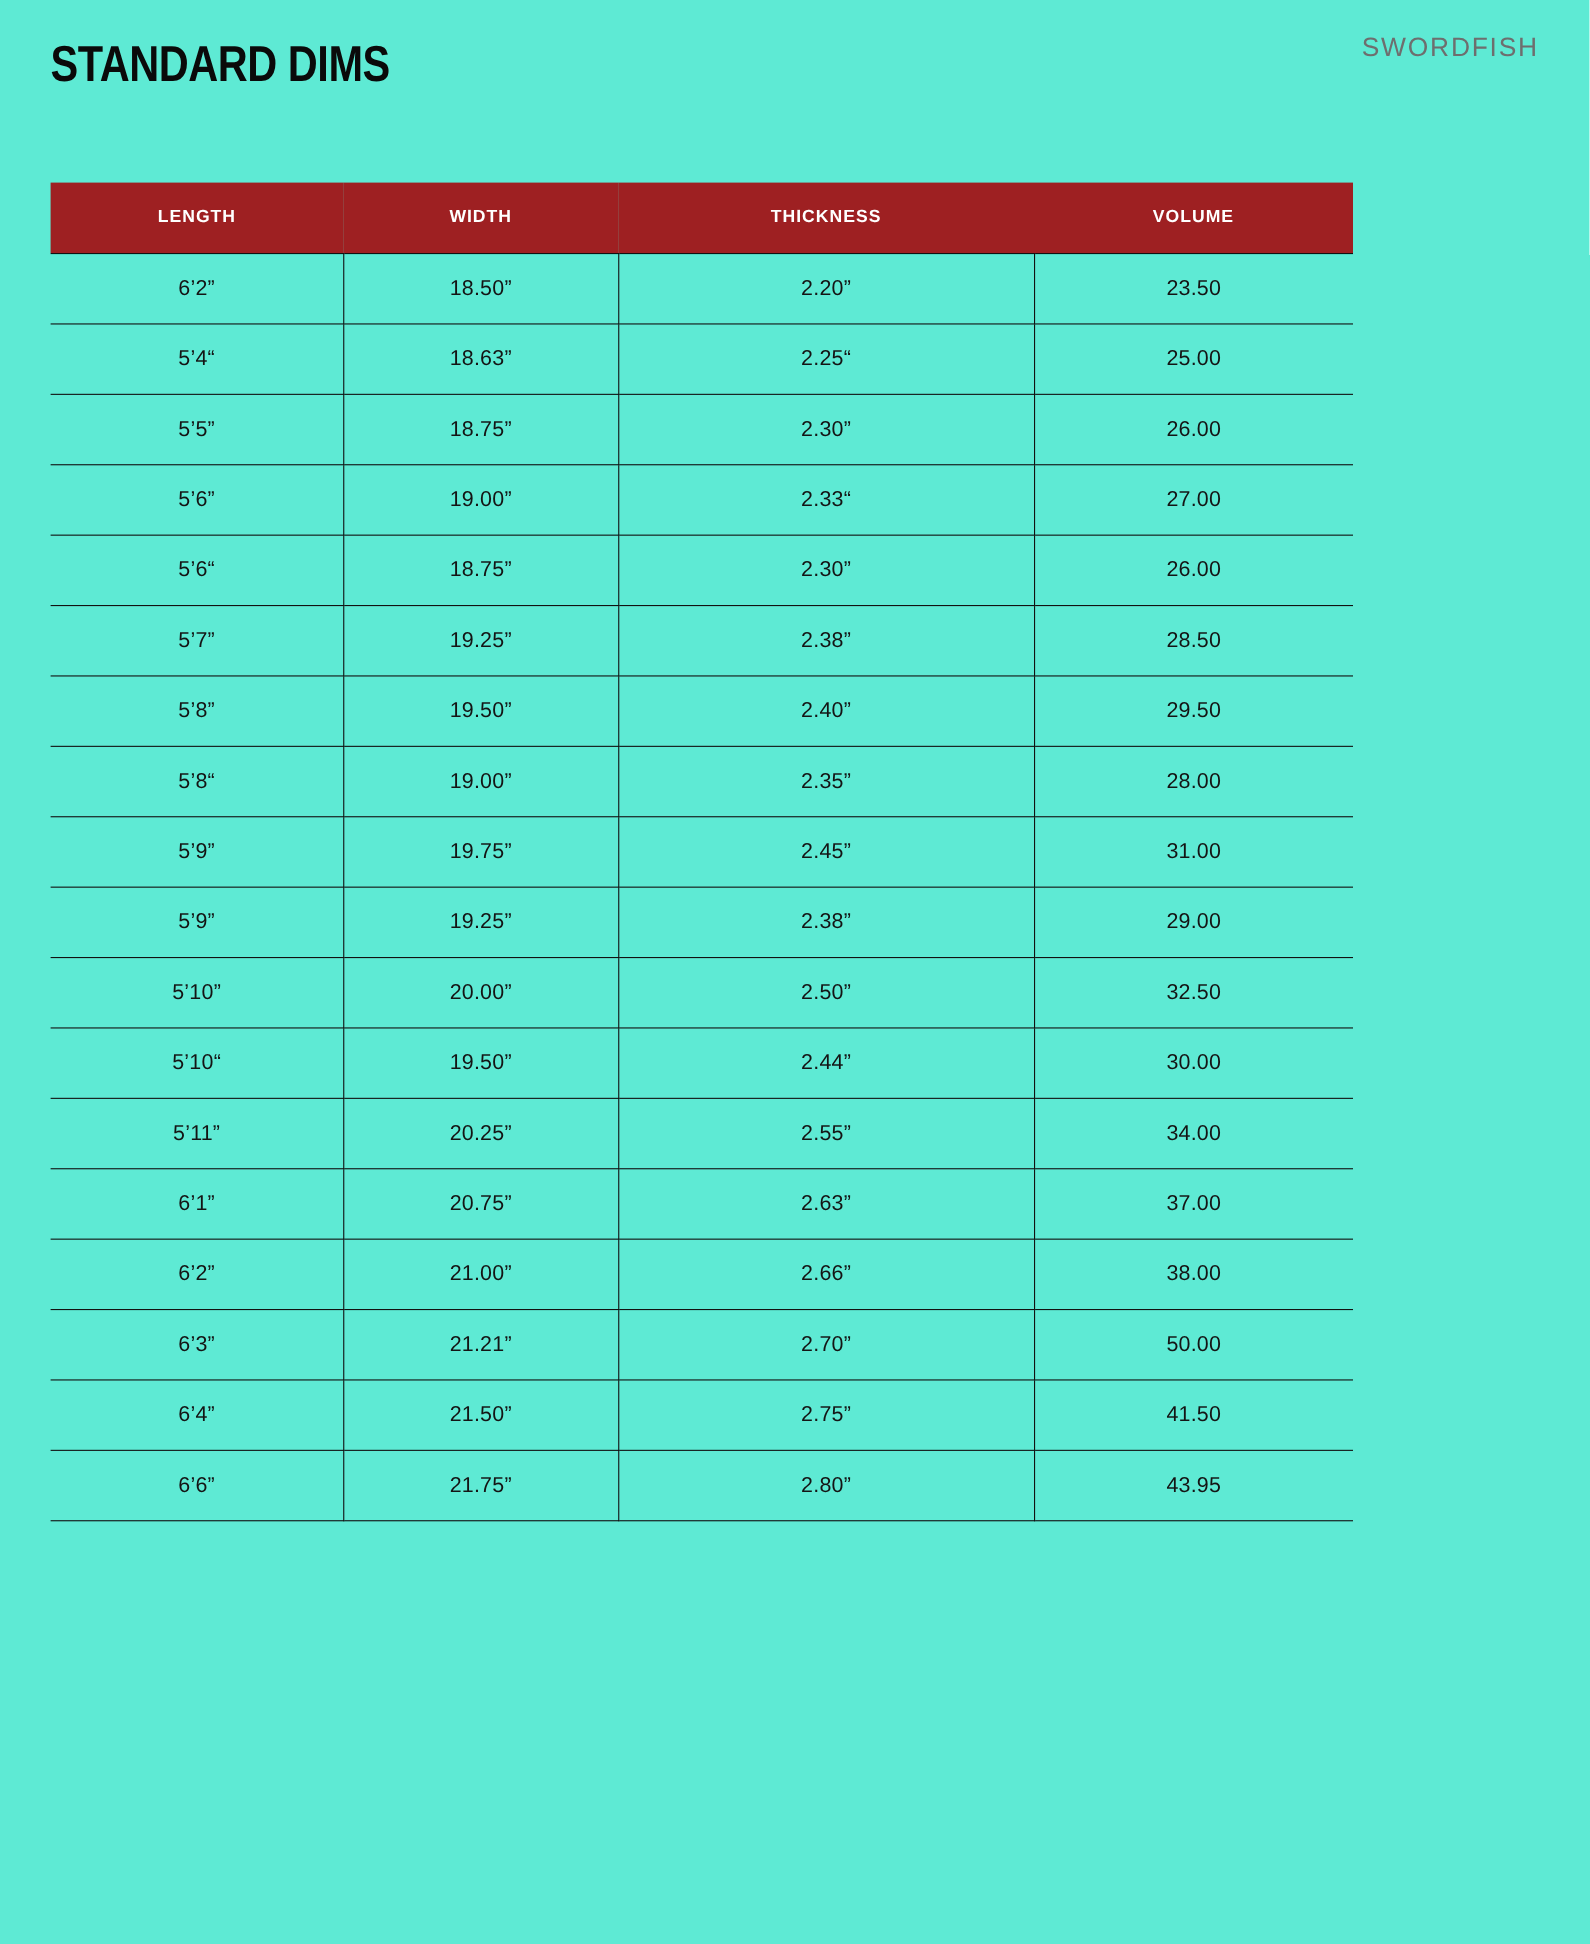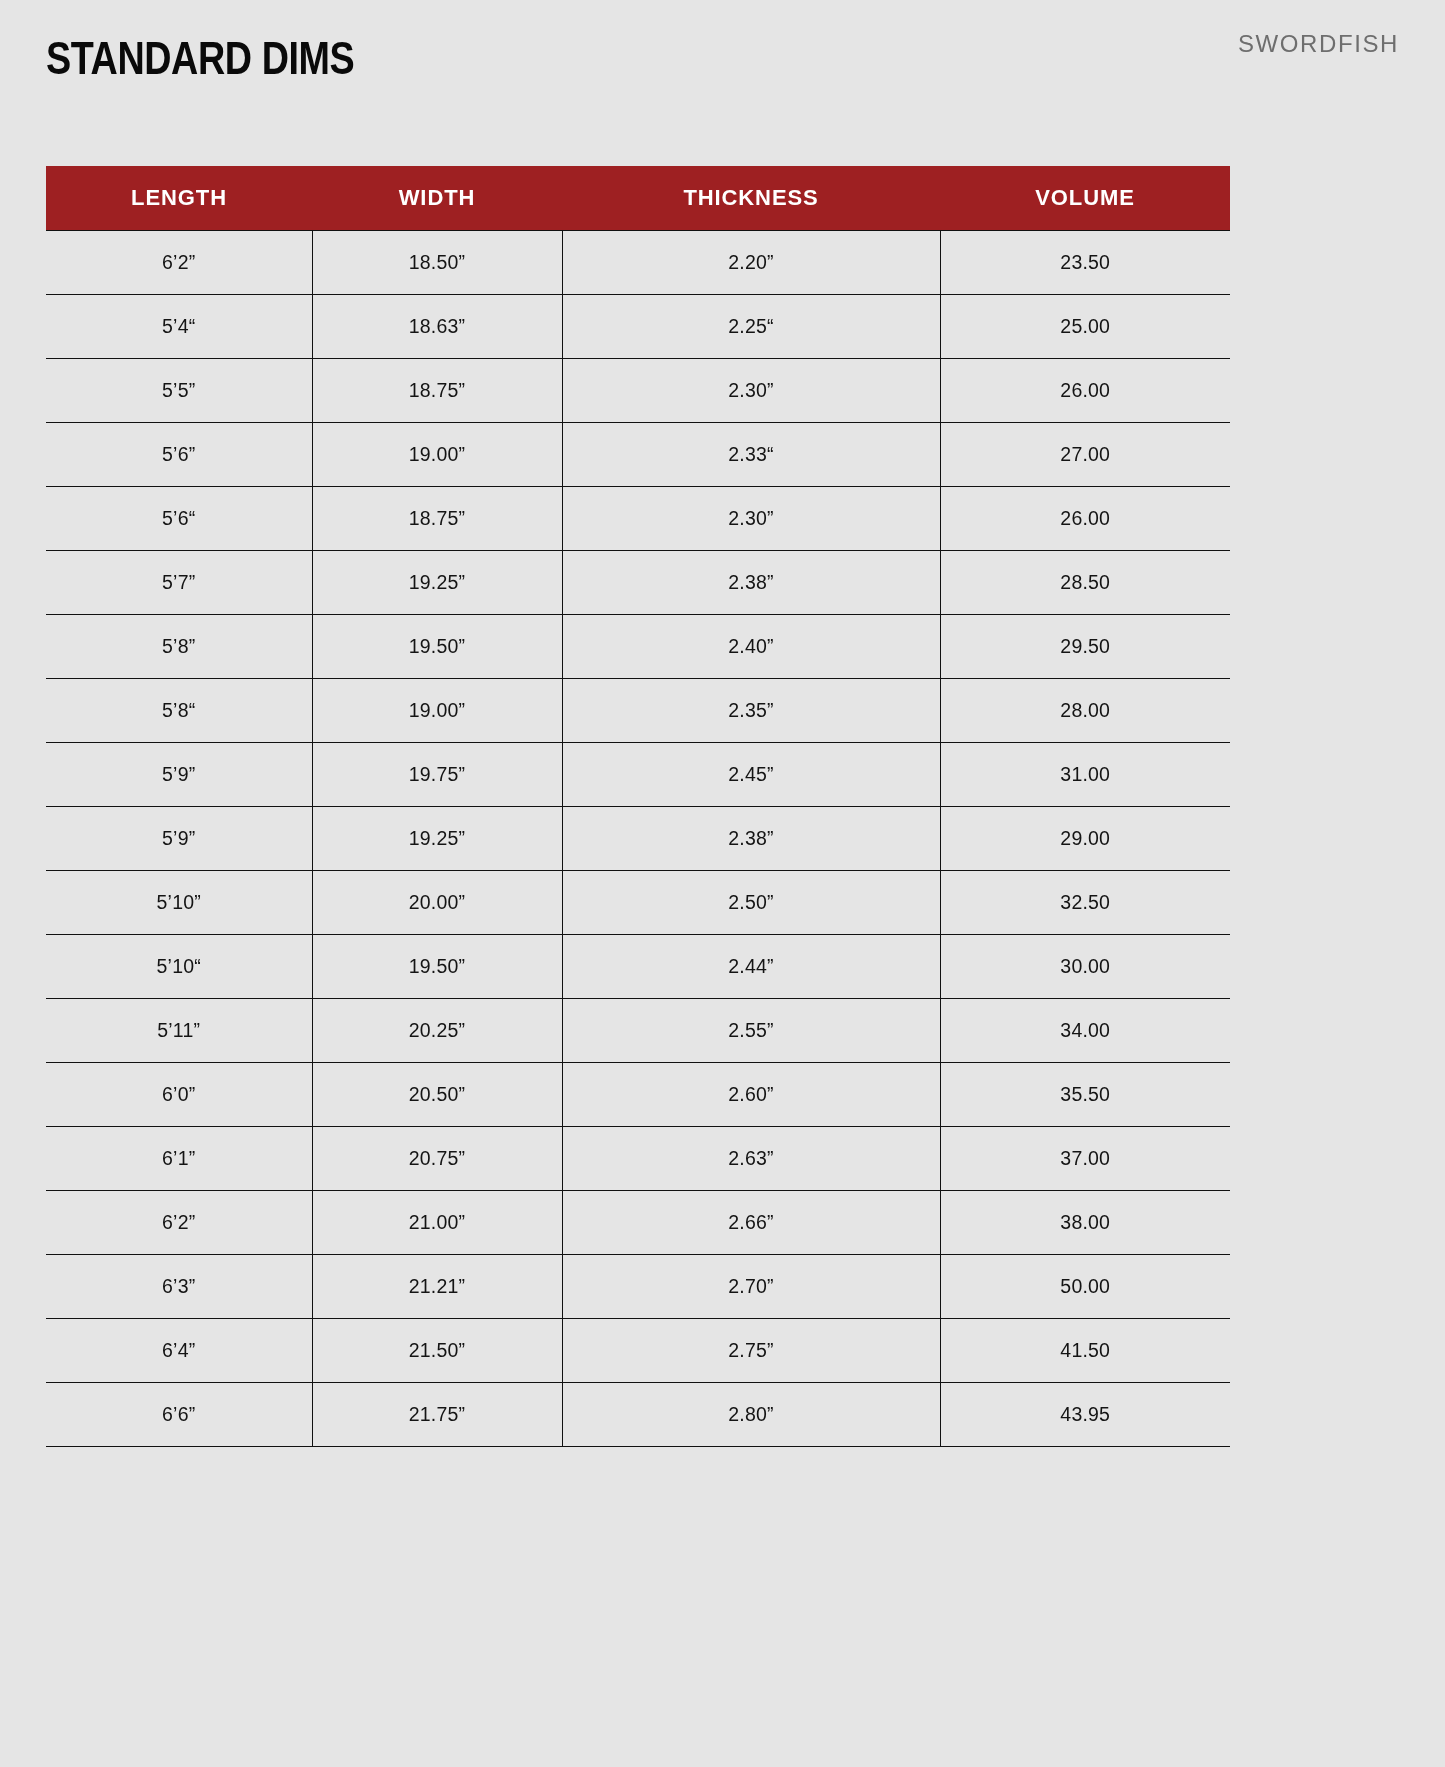--- a/index.html
+++ b/index.html
@@ -9,21 +9,21 @@
     height: 1767px;
     background: #ffffff;
     font-family: "Liberation Sans", sans-serif;
     -webkit-font-smoothing: antialiased;
   }
 
   #page {
     position: relative;
     width: 1445px;
     height: 1767px;
-    background: #e5e5e5;
+    background: #5eead4;
     overflow: hidden;
   }
 
   
   .page-header {
     position: absolute;
     left: 0;
     top: 0;
     width: 1445px;
     height: 160px;
@@ -73,21 +73,21 @@
   }
 
   table.dims-table col.c-length    { width: 266px; }
   table.dims-table col.c-width     { width: 250px; }
   table.dims-table col.c-thickness { width: 378px; }
   table.dims-table col.c-volume    { width: 290px; }
 
   thead th {
     background: #9e2022;
     color: #ffffff;
-    font-size: 22px;
+    font-size: 16px;
     font-weight: 700;
     letter-spacing: 0.9px;
     height: 64px;
     text-align: center;
     vertical-align: middle;
     border: none;
     padding: 0;
   }
 
   tbody td {
@@ -204,26 +204,20 @@
             <td>2.44”</td>
             <td>30.00</td>
           </tr>
           <tr>
             <td>5’11”</td>
             <td>20.25”</td>
             <td>2.55”</td>
             <td>34.00</td>
           </tr>
           <tr>
-            <td>6’0”</td>
-            <td>20.50”</td>
-            <td>2.60”</td>
-            <td>35.50</td>
-          </tr>
-          <tr>
             <td>6’1”</td>
             <td>20.75”</td>
             <td>2.63”</td>
             <td>37.00</td>
           </tr>
           <tr>
             <td>6’2”</td>
             <td>21.00”</td>
             <td>2.66”</td>
             <td>38.00</td>

